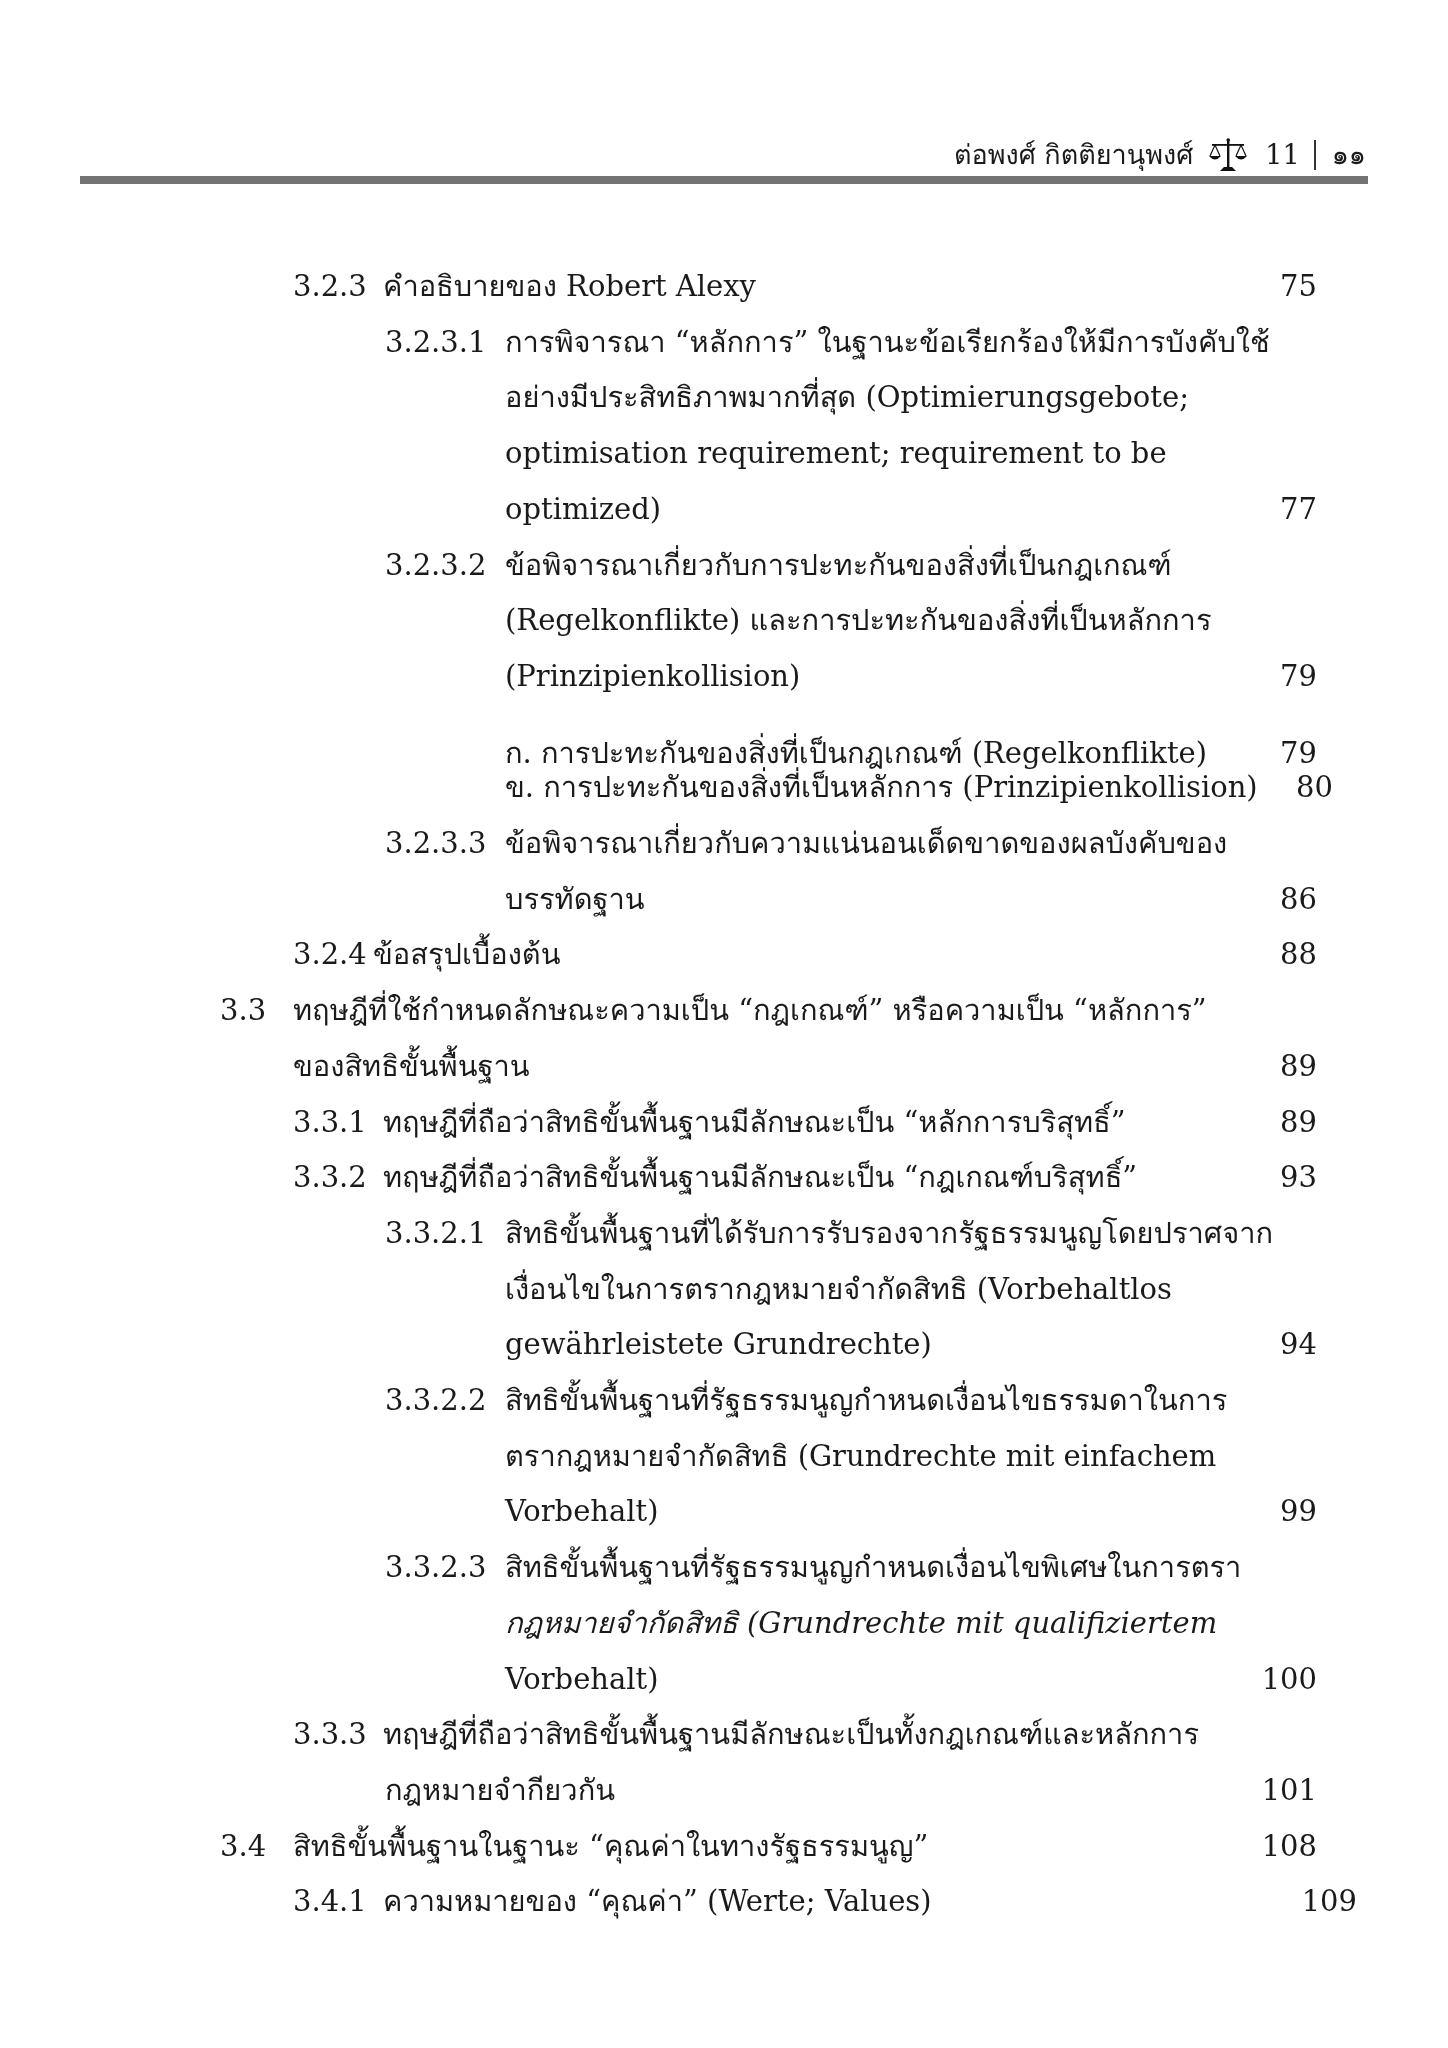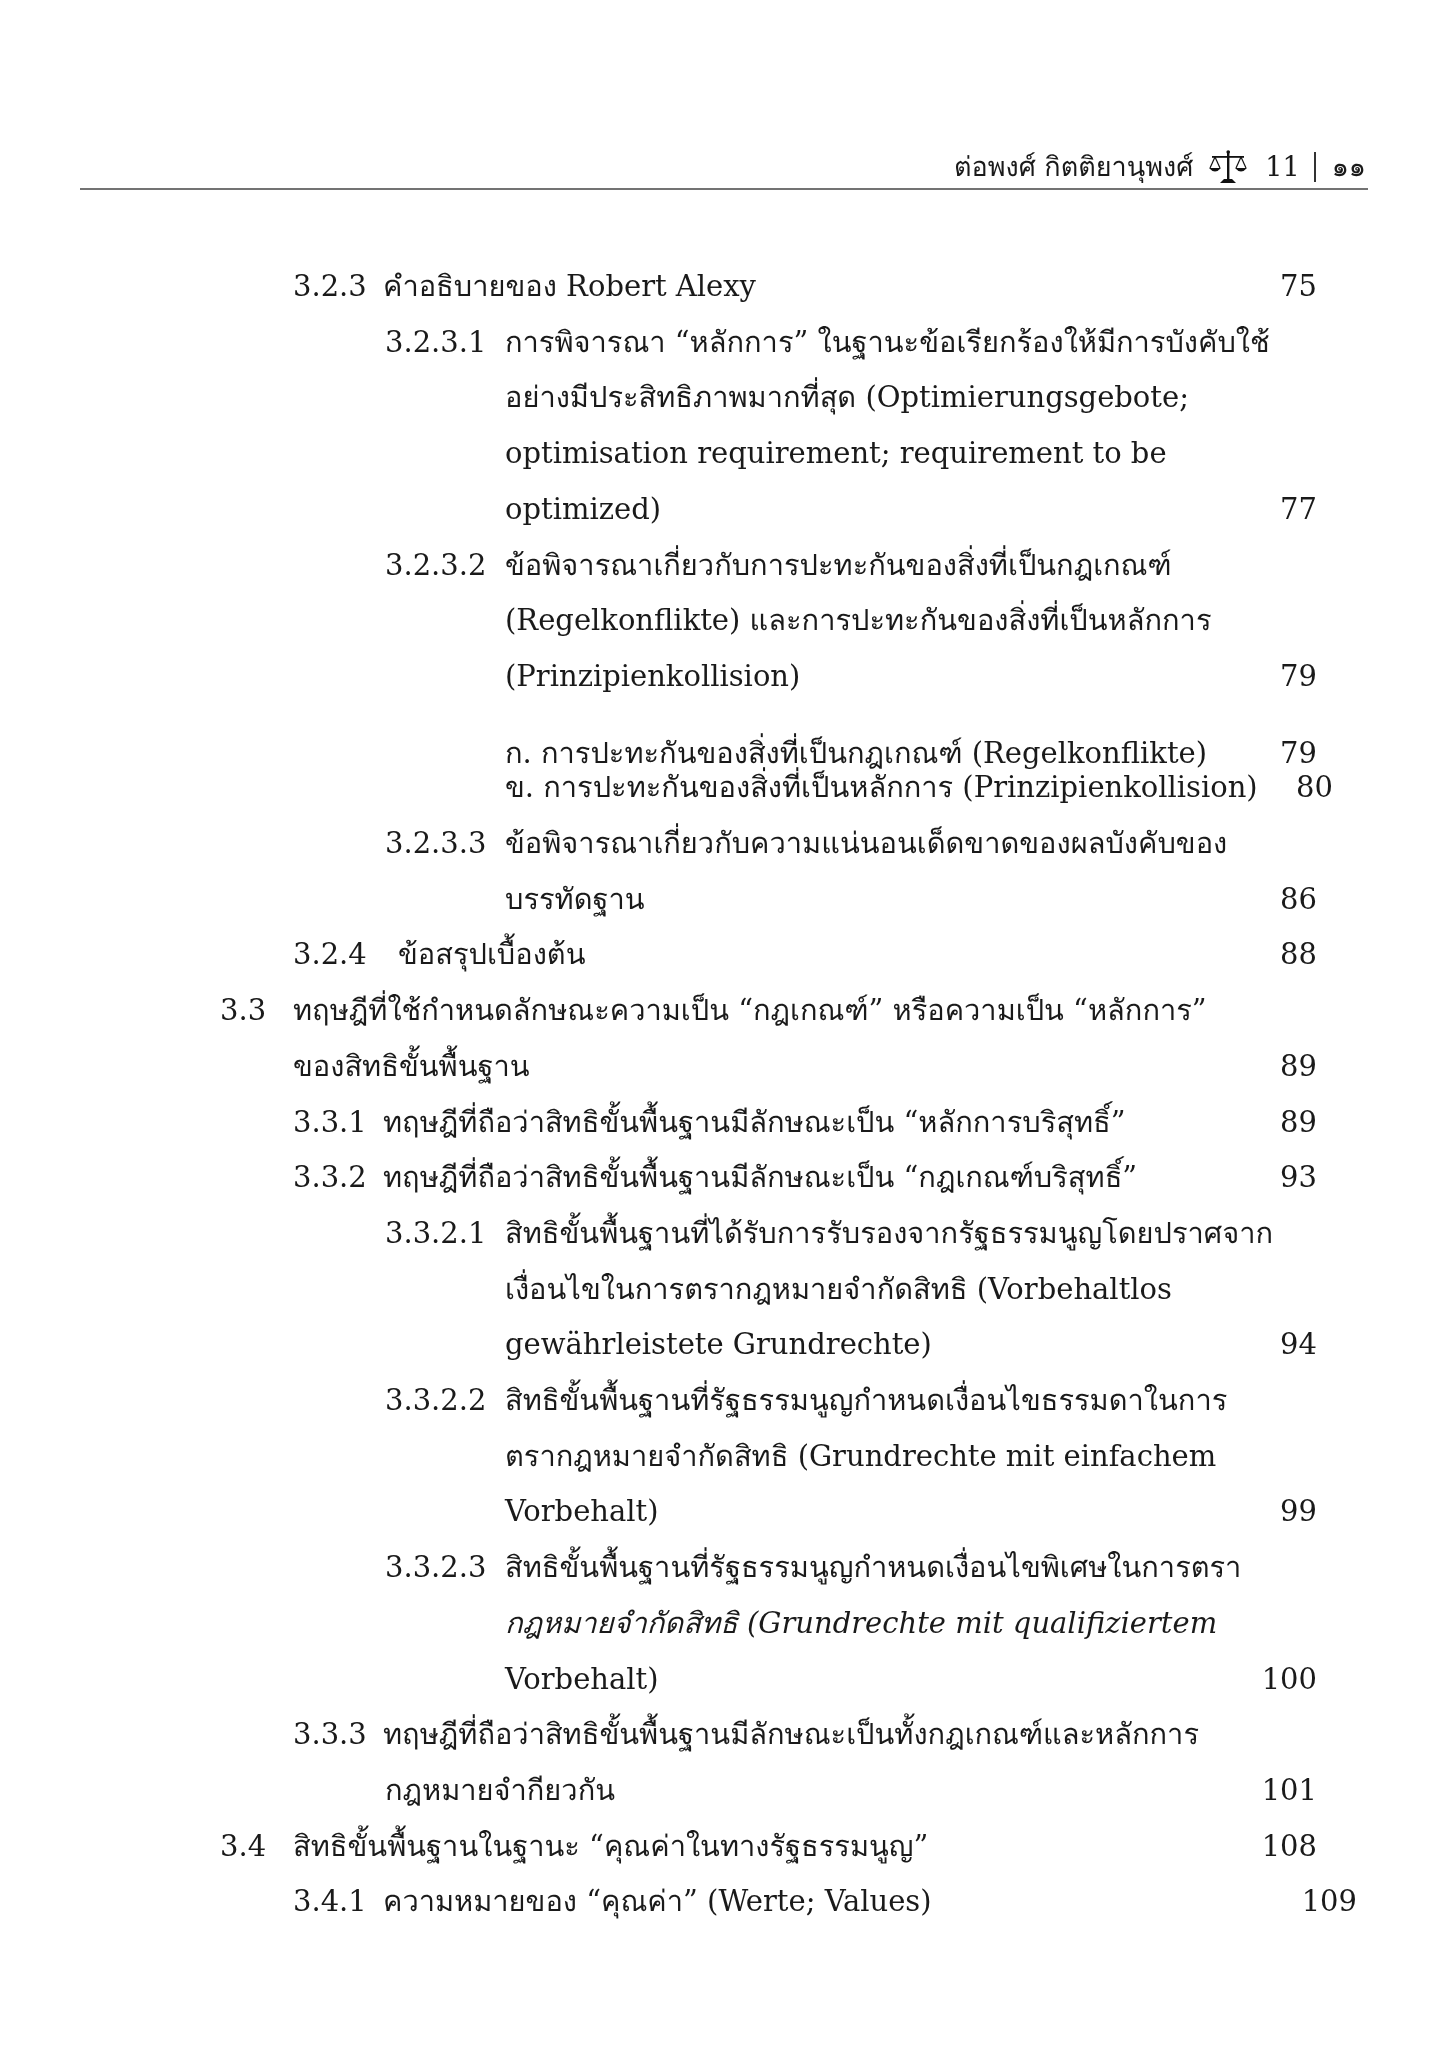--- a/index.html
+++ b/index.html
@@ -2,22 +2,22 @@
 <html><head>
 <meta charset="utf-8">
 <style>
   html, body { margin: 0; padding: 0; background: #ffffff; }
   body {
     width: 1448px; height: 2048px; position: relative; overflow: hidden;
     font-family: "DejaVu Serif", "Liberation Serif", serif;
     color: #1a1a1a;
   }
   .page-header {
-    position: absolute; left: 80px; top: 138px; width: 1288px; height: 50px;
-    border-bottom: 2px solid #737373;
+    position: absolute; left: 80px; top: 126px; width: 1288px; height: 50px;
+    border-bottom: 8px solid #737373;
   }
   .hdr-right {
     position: absolute; right: 2px; bottom: 4px;
     display: flex; align-items: flex-end; gap: 0;
     font-size: 27px; line-height: 34px; white-space: nowrap;
   }
   .hdr-author { margin-right: 14px; }
   .hdr-icon { width: 42px; height: 34px; margin-right: 16px; display: inline-block; }
   .hdr-icon svg { width: 42px; height: 34px; display: block; }
   .hdr-pg { margin-right: 14px; }
@@ -115,21 +115,21 @@
       <span class="toc-text" style="left: 505px;">ข้อพิจารณาเกี่ยวกับความแน่นอนเด็ดขาดของผลบังคับของ</span>
       <span class="toc-page"></span>
     </div>
     <div class="toc-line" style="top: 870.7px;">
       <span class="toc-num" style="left: 0px;"></span>
       <span class="toc-text" style="left: 505px;">บรรทัดฐาน</span>
       <span class="toc-page">86</span>
     </div>
     <div class="toc-line" style="top: 926.4px;">
       <span class="toc-num" style="left: 293px;">3.2.4</span>
-      <span class="toc-text" style="left: 398px;">ข้อสรุปเบื้องต้น</span>
+      <span class="toc-text" style="left: 373px;">ข้อสรุปเบื้องต้น</span>
       <span class="toc-page">88</span>
     </div>
     <div class="toc-line" style="top: 982.1px;">
       <span class="toc-num" style="left: 220px;">3.3</span>
       <span class="toc-text" style="left: 293px;">ทฤษฎีที่ใช้กำหนดลักษณะความเป็น “กฎเกณฑ์” หรือความเป็น “หลักการ”</span>
       <span class="toc-page"></span>
     </div>
     <div class="toc-line" style="top: 1037.8px;">
       <span class="toc-num" style="left: 0px;"></span>
       <span class="toc-text" style="left: 293px;">ของสิทธิขั้นพื้นฐาน</span>

